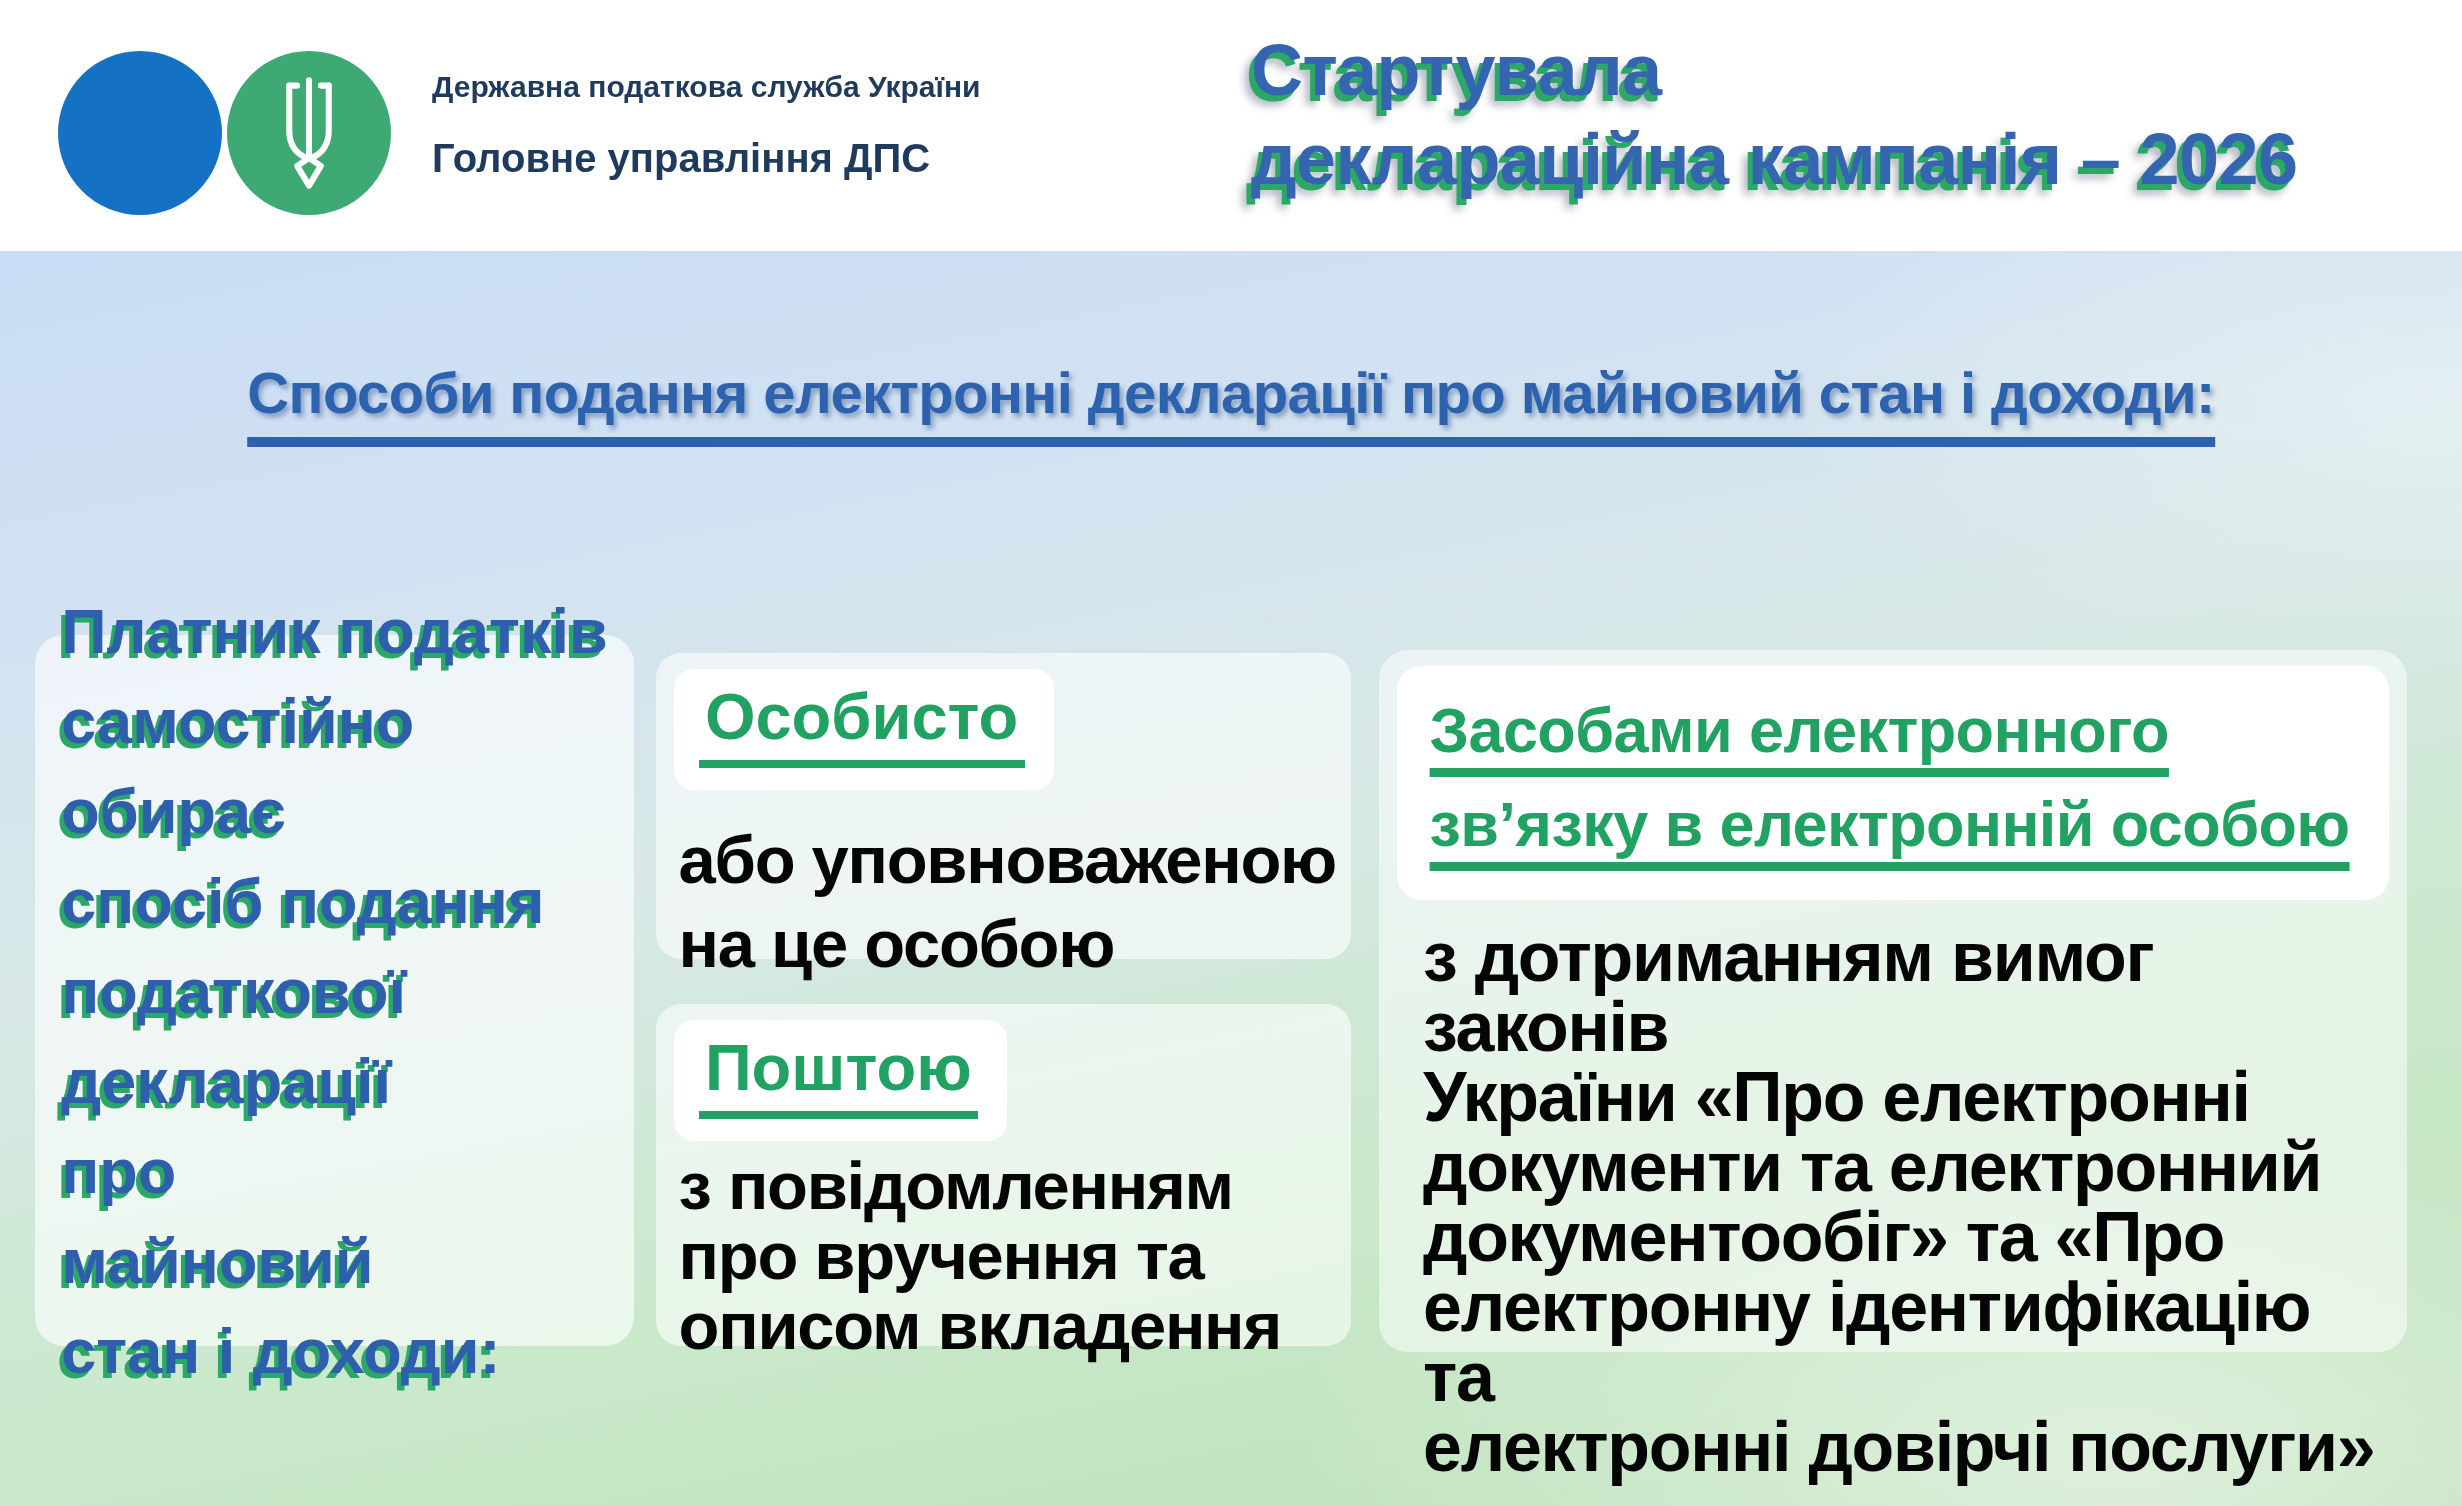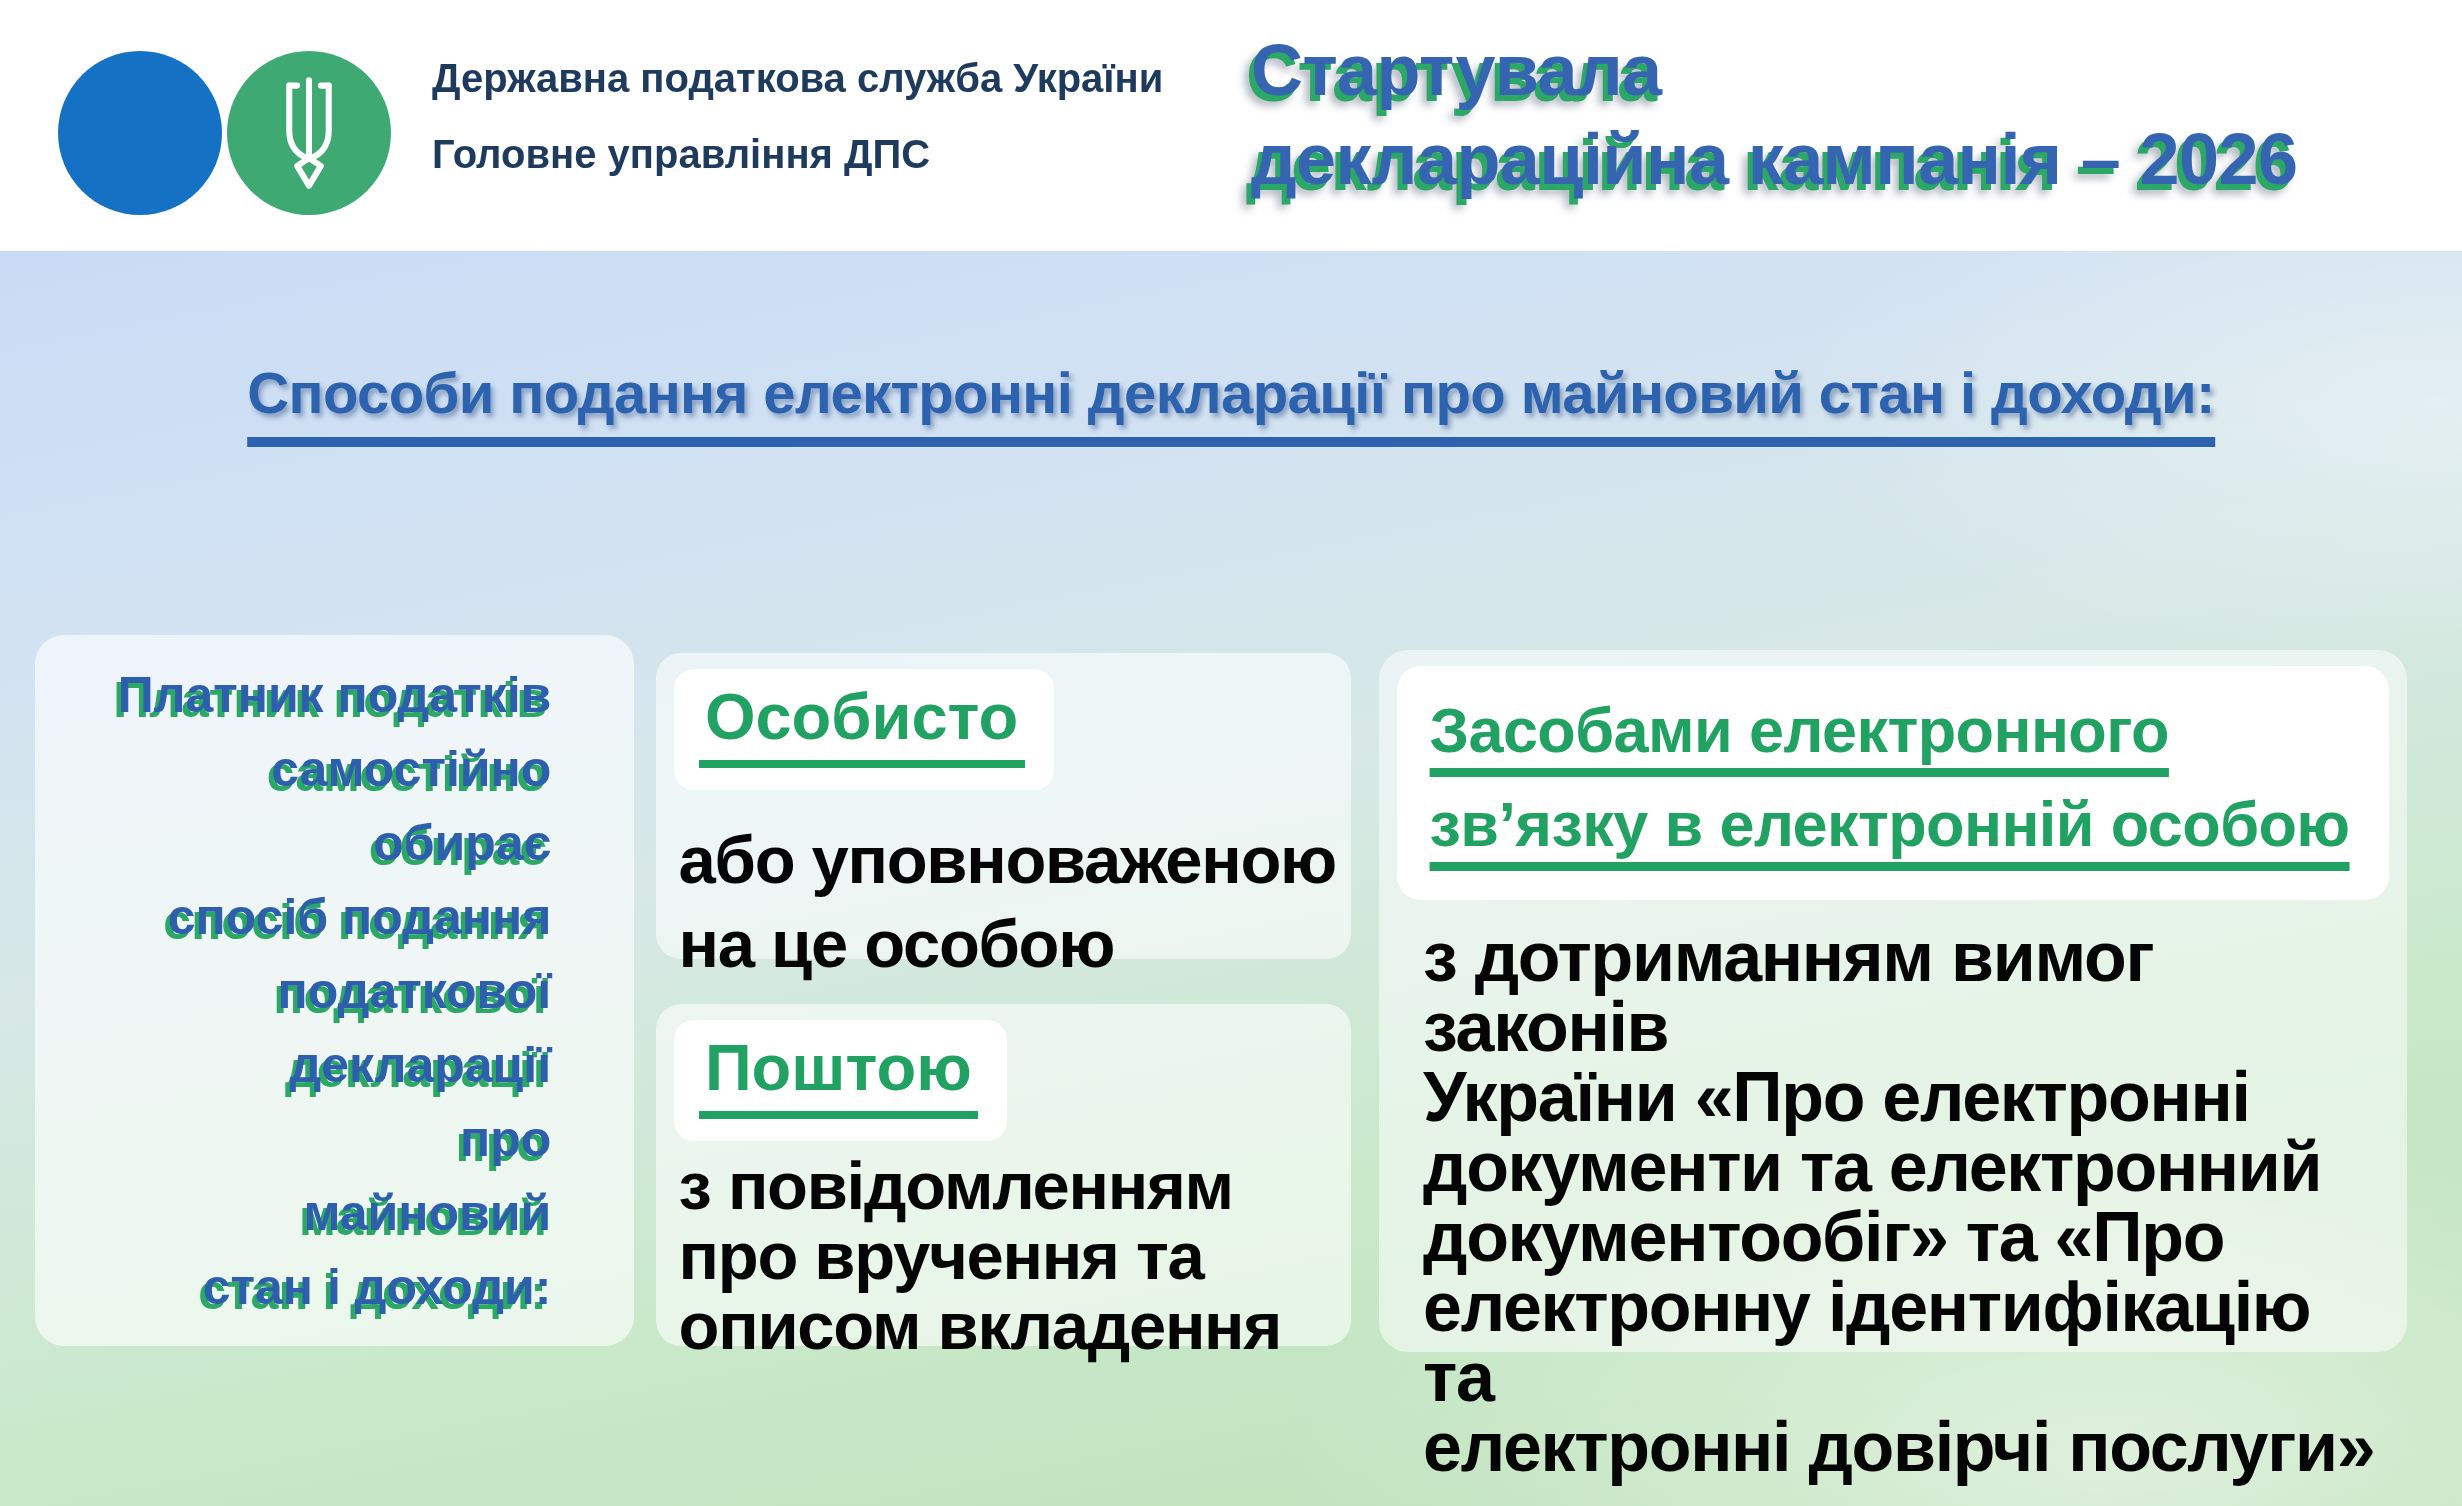--- a/index.html
+++ b/index.html
@@ -22,21 +22,21 @@
     display:flex;align-items:center;
   }
   .circle{width:164px;height:164px;border-radius:50%;}
   .circle-blue{background:#1471c4;margin-right:5px;}
   .circle-green{background:#3ea973;position:relative;}
   .trident{position:absolute;left:50%;top:50%;transform:translate(-50%,-50%);}
   .org{
     position:absolute;left:432px;top:58px;
     color:#1e3a5c;line-height:1;
   }
-  .org-line1{font-size:40px;margin-bottom:36px;}
+  .org-line1{font-size:30px;margin-bottom:36px;margin-top:14px;}
   .org-line2{font-size:40px;margin-bottom:11.3px;}
   .org-line3{font-size:40px;}
   .campaign{
     position:absolute;left:1251px;top:26px;
     font-size:72px;line-height:89px;
     color:#3565b1;white-space:pre-line;
     text-shadow:-5px 5.7px 0 #2ba766, -8.8px 10px 8.8px rgba(40,55,85,.4);
     letter-spacing:-0.6px;
   }
 
@@ -60,22 +60,22 @@
 
   .card{
     position:absolute;border-radius:29px;
   }
   .card-intro{
     left:35px;top:384px;width:599px;height:711px;
     background:rgba(255,255,255,.62);
     display:flex;align-items:center;justify-content:center;
   }
   .intro-text{
-    font-size:50px;line-height:74px;
-    color:#2e5fad;text-align:right;white-space:pre-line;
+    font-size:63px;line-height:90px;
+    color:#2e5fad;text-align:left;white-space:pre-line;
     text-shadow:-4.4px 5px 0 #2ba766;
   }
   .card-mid1{
     left:656px;top:402px;width:695px;height:306px;
     background:rgba(255,255,255,.58);border-radius:25px;
   }
   .card-mid2{
     left:656px;top:753px;width:695px;height:342px;
     background:rgba(255,255,255,.58);border-radius:25px;
   }

